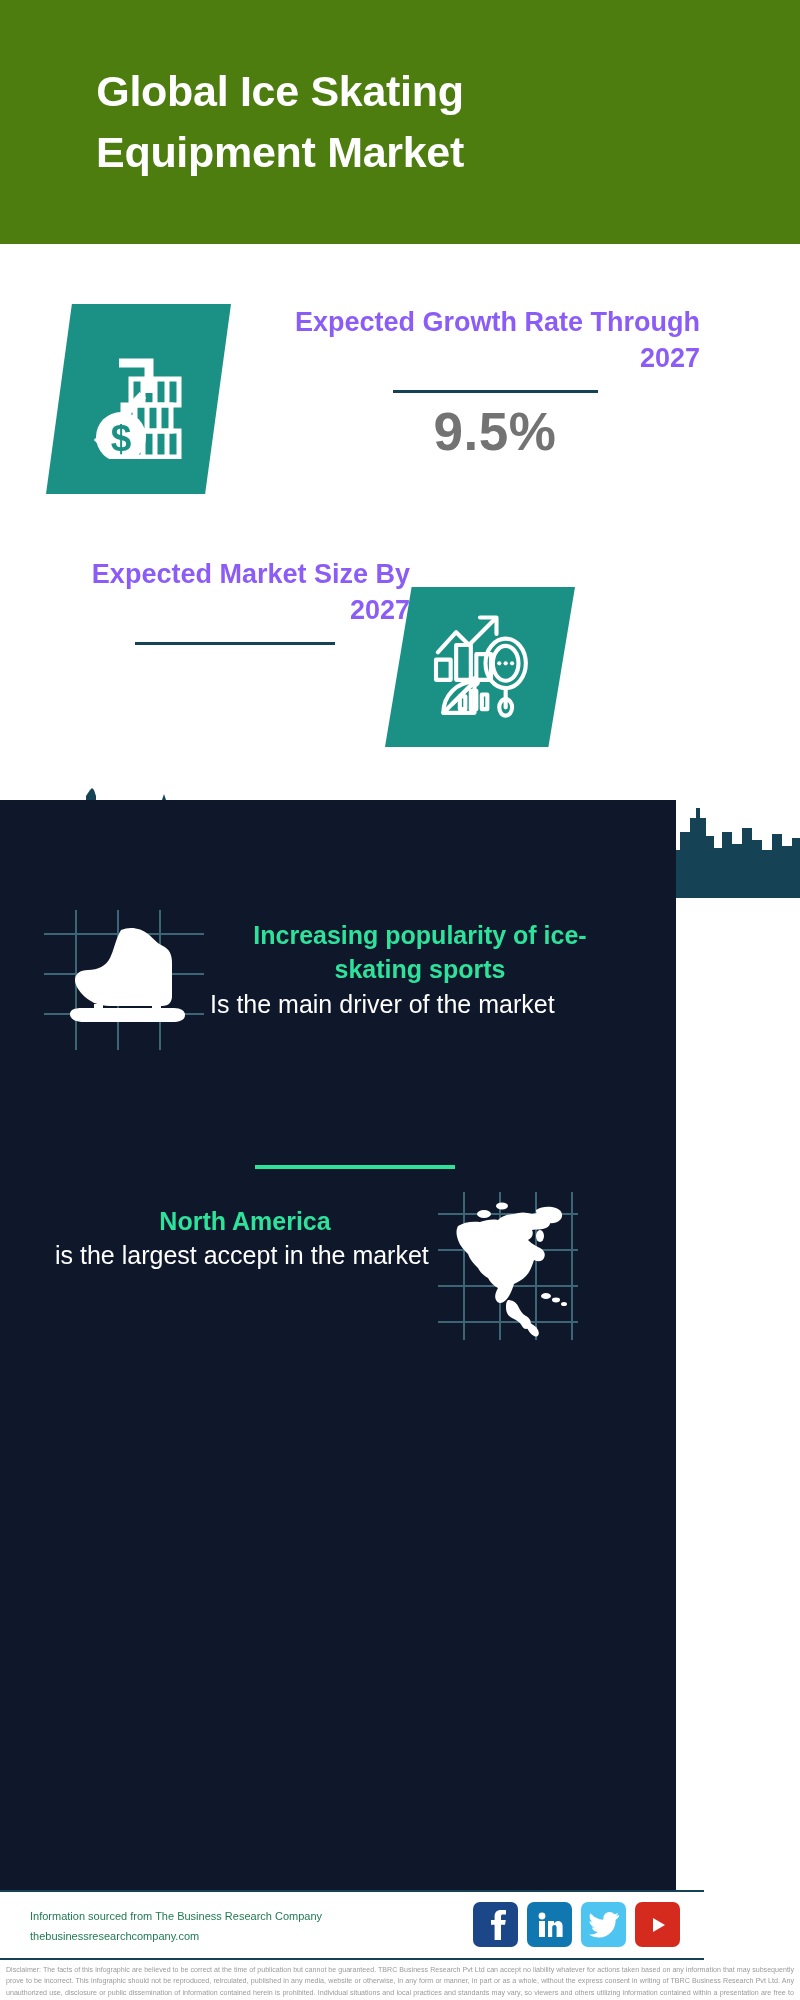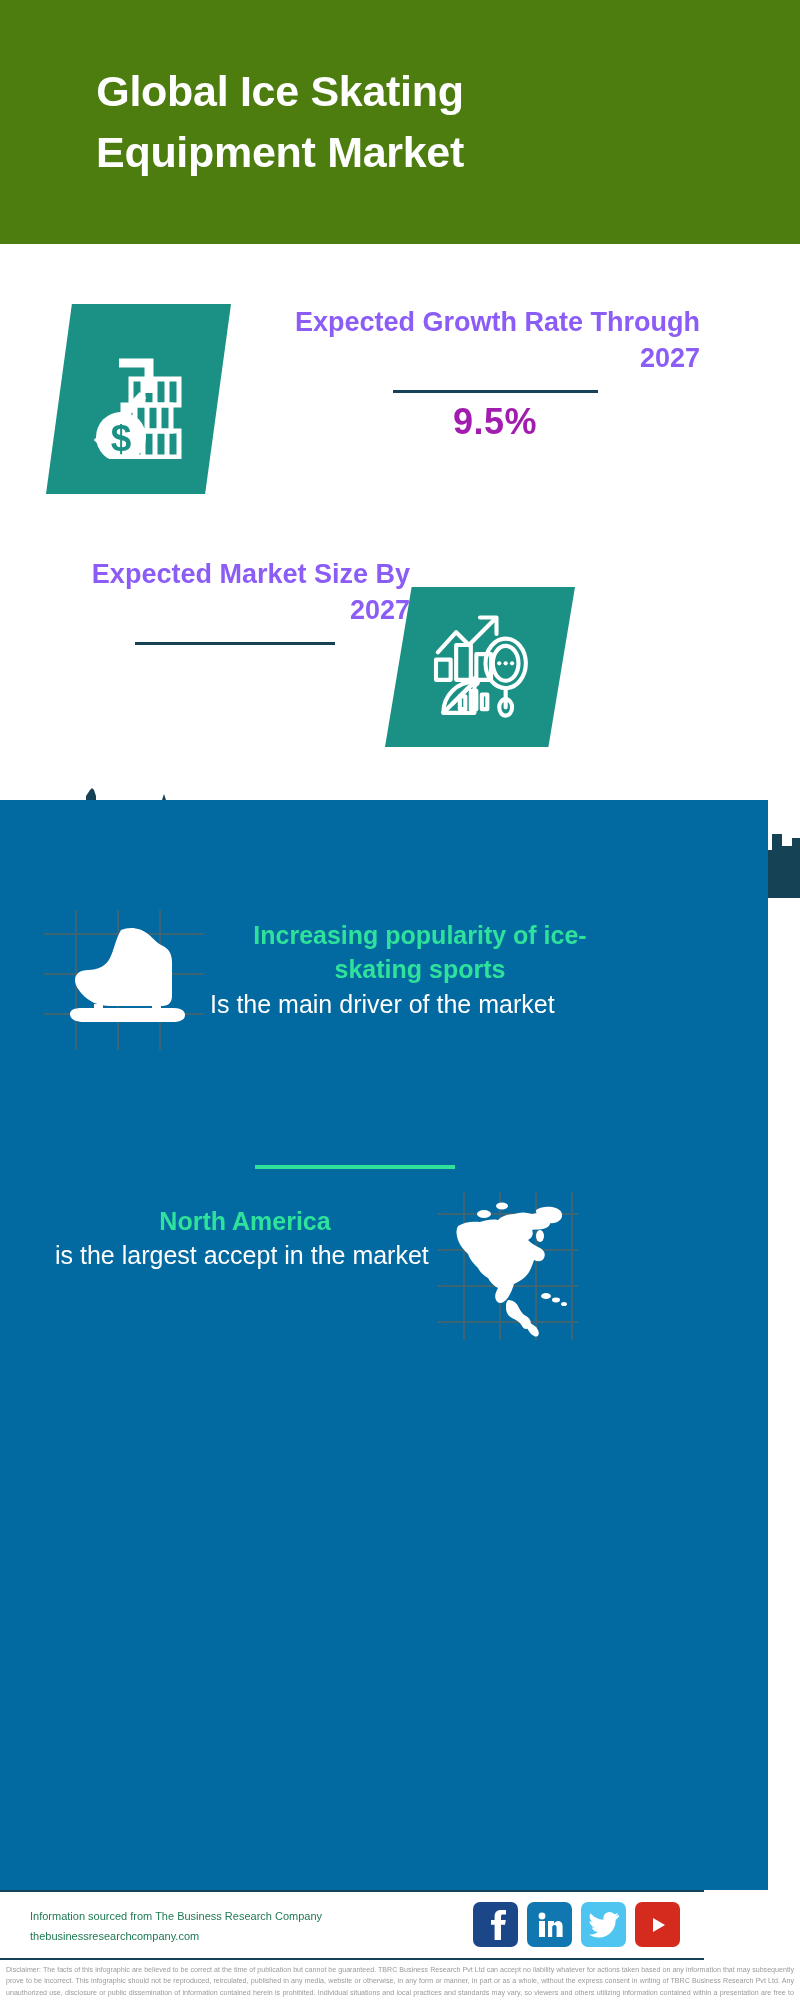--- a/index.html
+++ b/index.html
@@ -37,28 +37,28 @@
 
   
   .stat-head {
     font-size:27px; font-weight:bold; color:#8b5cf6; line-height:1.35;
     text-align:right;
   }
   .divider-dark {
     height:3px; background:#154355; margin:13px auto 0 auto;
   }
   .stat-val {
-    font-size:36px; font-weight:bold; color:#a21caf; text-align:center;
+    font-size:53px; font-weight:bold; color:#737373; text-align:center;
     margin-top:8px; letter-spacing:0.5px;
   }
 
   
   .dark-zone {
-    position:absolute; left:0; top:800px; width:768px; height:1090px;
-    background:#0369a1;
+    position:absolute; left:0; top:800px; width:676px; height:1090px;
+    background:#0f172a;
   }
   .skyline {
     position:absolute; left:0; top:788px; width:800px; height:110px;
     display:block;
   }
 
   .grid-bg { position:absolute; }
   .grid-bg line { stroke:#3c6576; stroke-width:2; }
 
   .mint-head {

